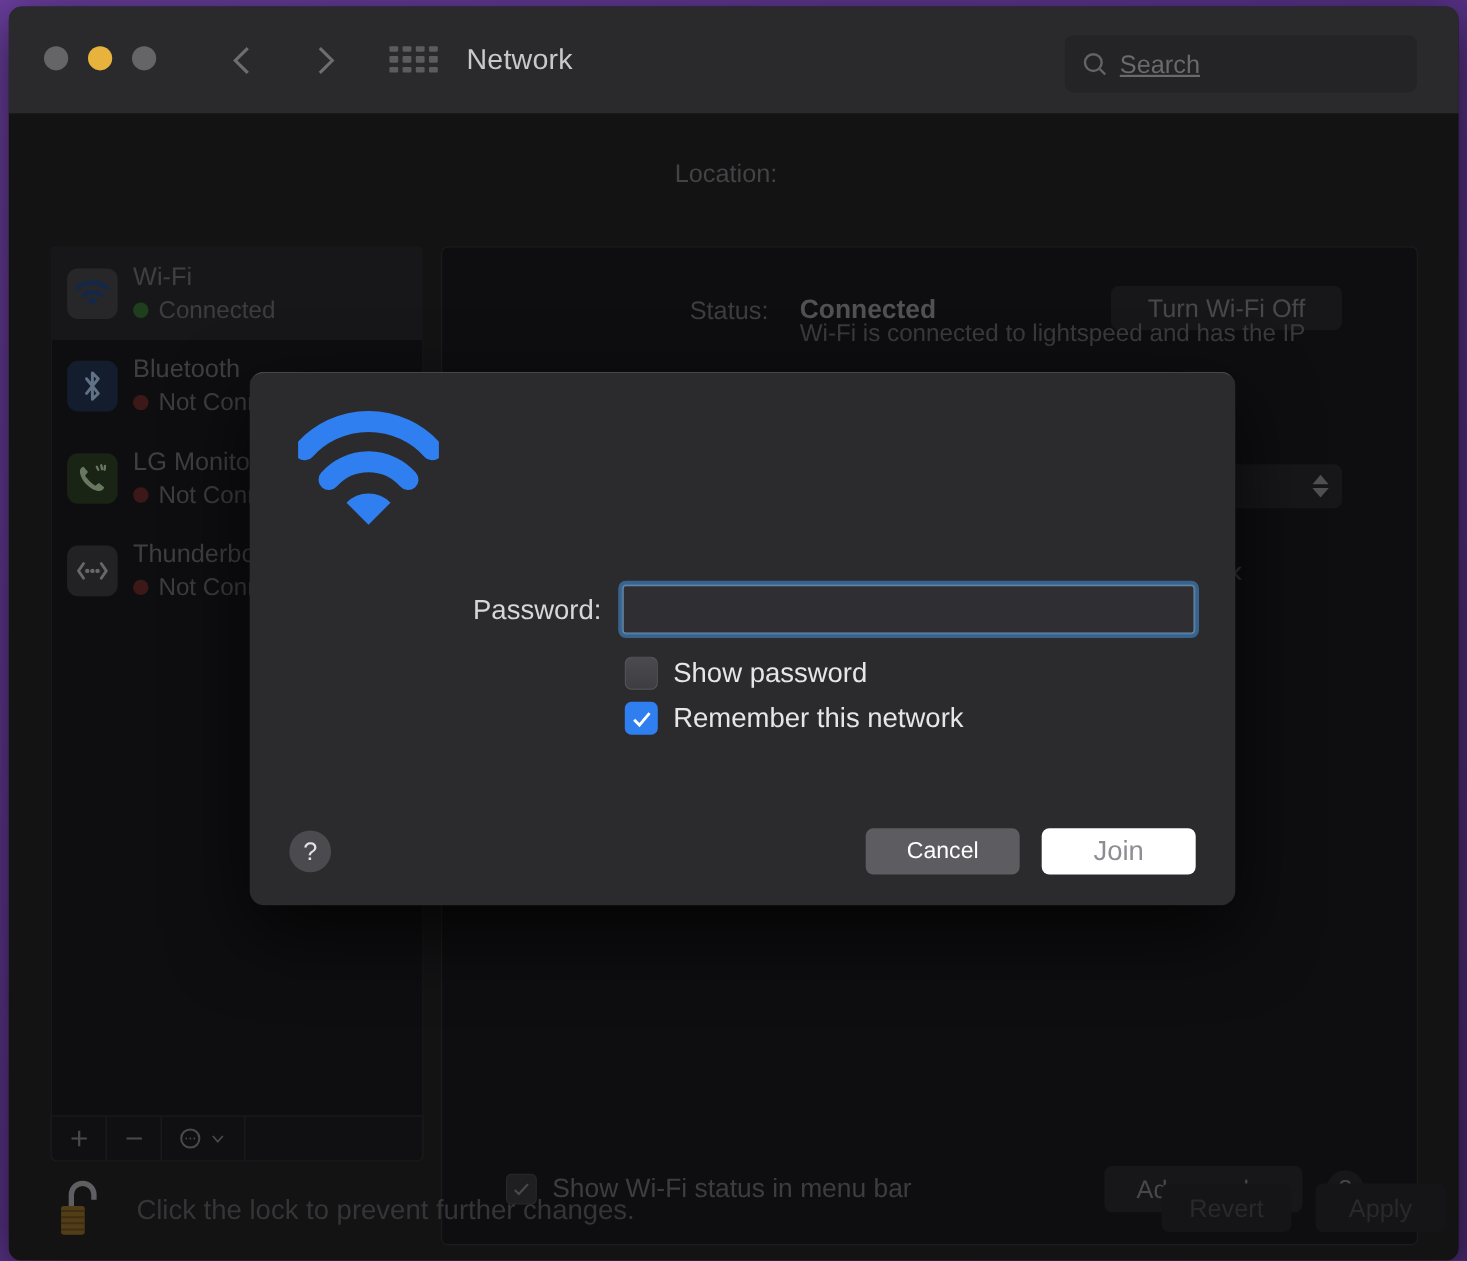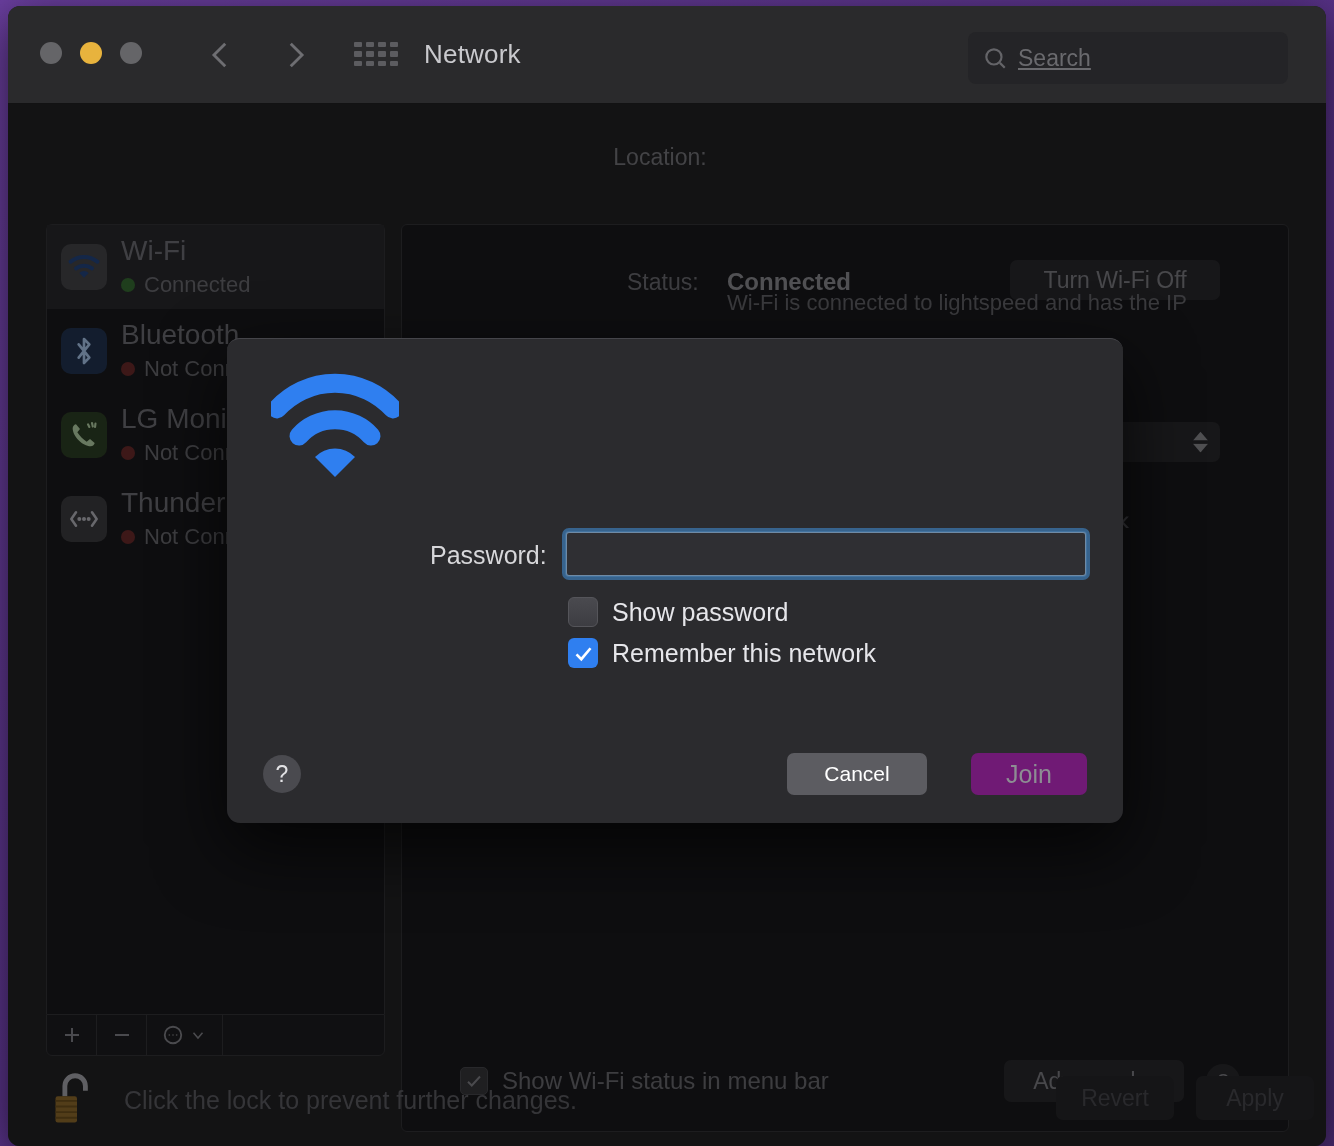--- a/index.html
+++ b/index.html
@@ -111,21 +111,21 @@
     width: 46px; height: 46px; border-radius: 10px;
     display: flex; align-items: center; justify-content: center;
     flex: none; margin-right: 14px;
   }
   .side-ico.wifi  { background: #3a3a3d; }
   .side-ico.bt    { background: #1d2c45; }
   .side-ico.phone { background: #26351f; }
   .side-ico.tb    { background: #333336; }
   .side-ico svg { width: 32px; height: 32px; }
   .side-txt { min-width: 0; }
-  .side-name { font-size: 28px; color: #5e5e63; line-height: 1.1; white-space: nowrap; }
+  .side-name { font-size: 23px; color: #5e5e63; line-height: 1.1; white-space: nowrap; }
   .side-sub { display: flex; align-items: center; margin-top: 5px; }
   .dot { width: 14px; height: 14px; border-radius: 50%; margin-right: 9px; flex: none; }
   .dot.green { background: #2e5c2b; }
   .dot.red   { background: #5a2424; }
   .side-status { font-size: 22px; color: #5a5a5f; white-space: nowrap; }
 
   .side-toolbar {
     position: absolute; left: 38px; top: 910px;
     width: 339px; height: 42px;
     background: #19191b;
@@ -255,22 +255,22 @@
     display: flex; align-items: center; justify-content: center;
   }
   .dlg-cancel {
     position: absolute; right: 160px; bottom: 28px;
     width: 140px; height: 42px; border-radius: 7px;
     background: #5c5c61; color: #ffffff; font-size: 21px;
     display: flex; align-items: center; justify-content: center;
   }
   .dlg-join {
     position: absolute; right: 0; bottom: 28px;
-    width: 116px; height: 42px; border-radius: 7px;
-    background: #701a75; color: #8d8d93; font-size: 25px;
+    width: 140px; height: 42px; border-radius: 7px;
+    background: #ffffff; color: #8d8d93; font-size: 25px;
     display: flex; align-items: center; justify-content: center;
   }
   .dlg-btns { position: absolute; right: 36px; bottom: 0; width: 300px; height: 70px; }
 </style>
 </head>
 <body>
 
 <div id="root">
   <div class="window">
 

